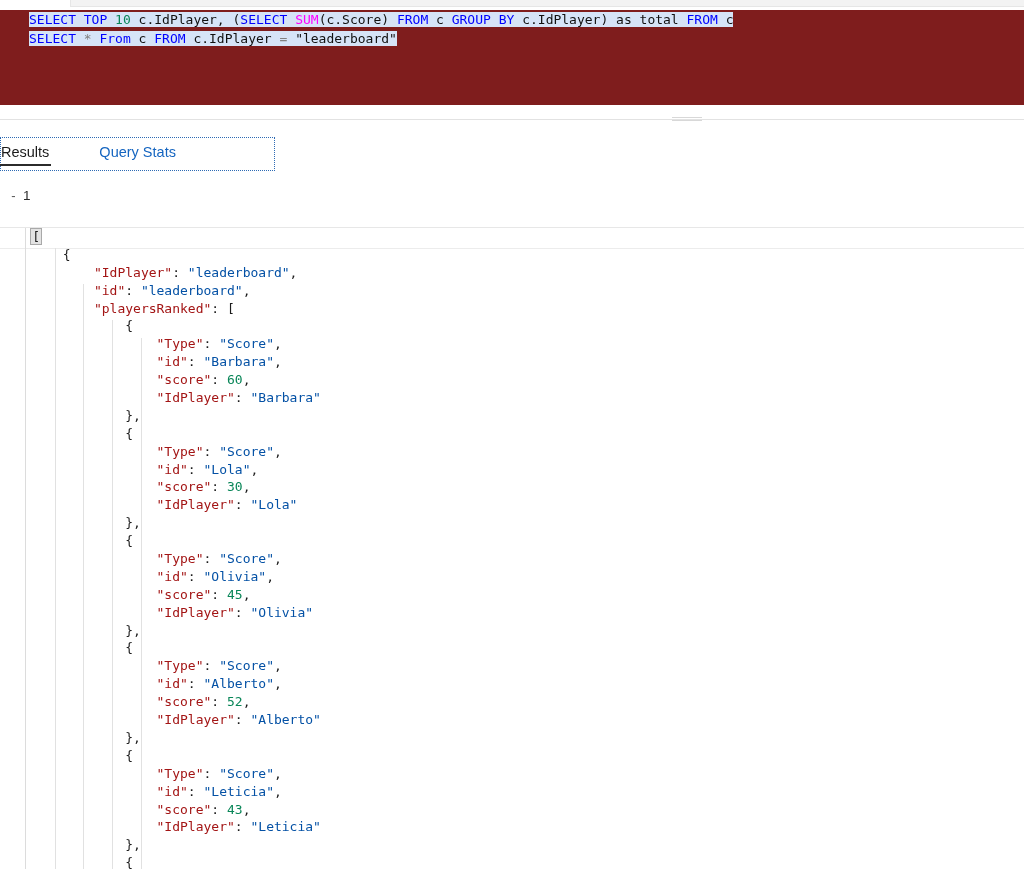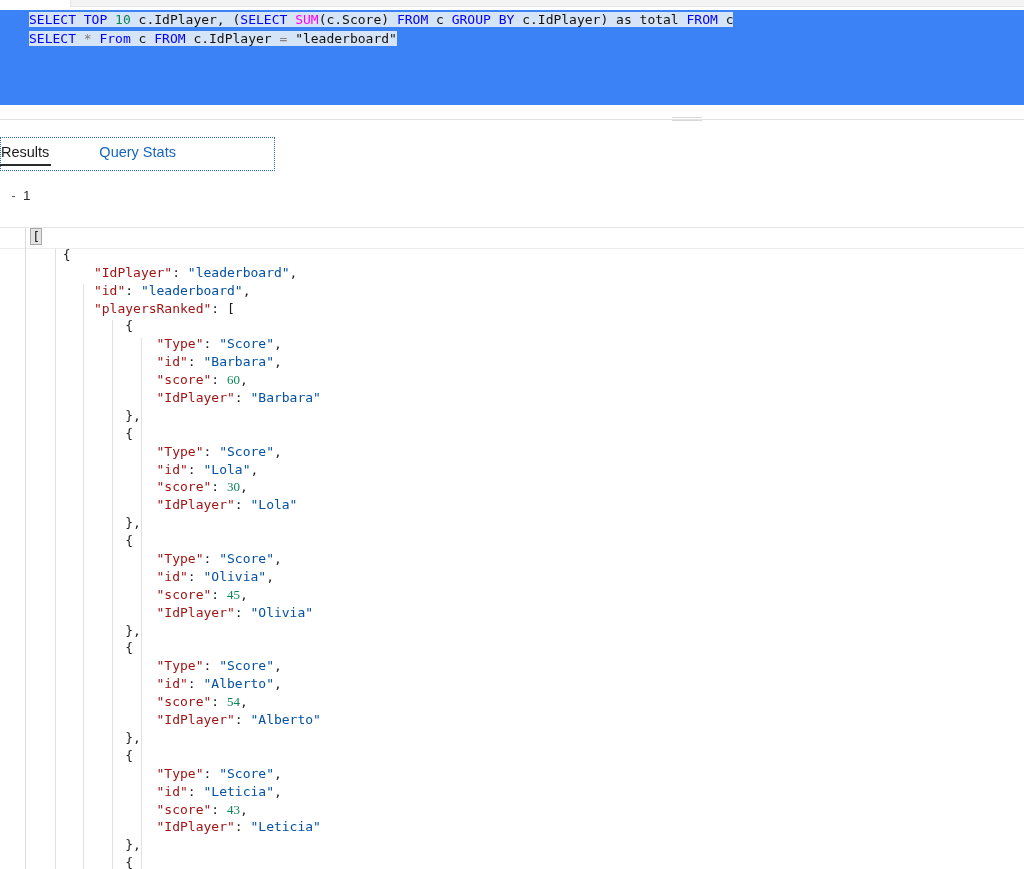--- a/index.html
+++ b/index.html
@@ -24,21 +24,21 @@
     background: #f3f3f3;
     border-bottom: 1px solid #e6e6e6;
     border-left: 1px solid #e6e6e6;
     box-sizing: border-box;
   }
 
   
   .query-editor {
     position: absolute;
     left: 0; top: 10px; right: 0; height: 95px;
-    background: #3b82f6;
+    background: #7f1d1d;
   }
   .code-line {
     font-family: "DejaVu Sans Mono", monospace;
     font-size: 13px;
     line-height: 19px;
     white-space: pre;
     padding-left: 29px;
     height: 19px;
   }
   .code-line .sel {
@@ -162,21 +162,21 @@
     font-family: "DejaVu Sans Mono", monospace;
     font-size: 13px;
     line-height: 17.9px;
     white-space: pre;
     height: 17.9px;
     position: relative;
     color: #111;
   }
   .jkey  { color: #a31515; }
   .jstr  { color: #0451a5; }
-  .jnum  { color: #098658; font-family: Liberation Serif, serif; }
+  .jnum  { color: #098658; }
   .jpun  { color: #1c1c1c; }
   .bracket-hl {
     background: #e3e3e3;
     outline: 1px solid #a9a9a9;
     padding: 0 1px;
   }
 
   
   .guide {
     position: absolute;
@@ -252,21 +252,21 @@
         <div class="jline"><span>                </span><span class="jpun">},</span></div>
         <div class="jline"><span>                </span><span class="jpun">{</span></div>
         <div class="jline"><span>                    </span><span class="jkey">"Type"</span><span class="jpun">: </span><span class="jstr">"Score"</span><span class="jpun">,</span></div>
         <div class="jline"><span>                    </span><span class="jkey">"id"</span><span class="jpun">: </span><span class="jstr">"Olivia"</span><span class="jpun">,</span></div>
         <div class="jline"><span>                    </span><span class="jkey">"score"</span><span class="jpun">: </span><span class="jnum">45</span><span class="jpun">,</span></div>
         <div class="jline"><span>                    </span><span class="jkey">"IdPlayer"</span><span class="jpun">: </span><span class="jstr">"Olivia"</span></div>
         <div class="jline"><span>                </span><span class="jpun">},</span></div>
         <div class="jline"><span>                </span><span class="jpun">{</span></div>
         <div class="jline"><span>                    </span><span class="jkey">"Type"</span><span class="jpun">: </span><span class="jstr">"Score"</span><span class="jpun">,</span></div>
         <div class="jline"><span>                    </span><span class="jkey">"id"</span><span class="jpun">: </span><span class="jstr">"Alberto"</span><span class="jpun">,</span></div>
-        <div class="jline"><span>                    </span><span class="jkey">"score"</span><span class="jpun">: </span><span class="jnum">54</span><span class="jpun">,</span></div>
+        <div class="jline"><span>                    </span><span class="jkey">"score"</span><span class="jpun">: </span><span class="jnum">52</span><span class="jpun">,</span></div>
         <div class="jline"><span>                    </span><span class="jkey">"IdPlayer"</span><span class="jpun">: </span><span class="jstr">"Alberto"</span></div>
         <div class="jline"><span>                </span><span class="jpun">},</span></div>
         <div class="jline"><span>                </span><span class="jpun">{</span></div>
         <div class="jline"><span>                    </span><span class="jkey">"Type"</span><span class="jpun">: </span><span class="jstr">"Score"</span><span class="jpun">,</span></div>
         <div class="jline"><span>                    </span><span class="jkey">"id"</span><span class="jpun">: </span><span class="jstr">"Leticia"</span><span class="jpun">,</span></div>
         <div class="jline"><span>                    </span><span class="jkey">"score"</span><span class="jpun">: </span><span class="jnum">43</span><span class="jpun">,</span></div>
         <div class="jline"><span>                    </span><span class="jkey">"IdPlayer"</span><span class="jpun">: </span><span class="jstr">"Leticia"</span></div>
         <div class="jline"><span>                </span><span class="jpun">},</span></div>
         <div class="jline"><span>                </span><span class="jpun">{</span></div>
       </div>

